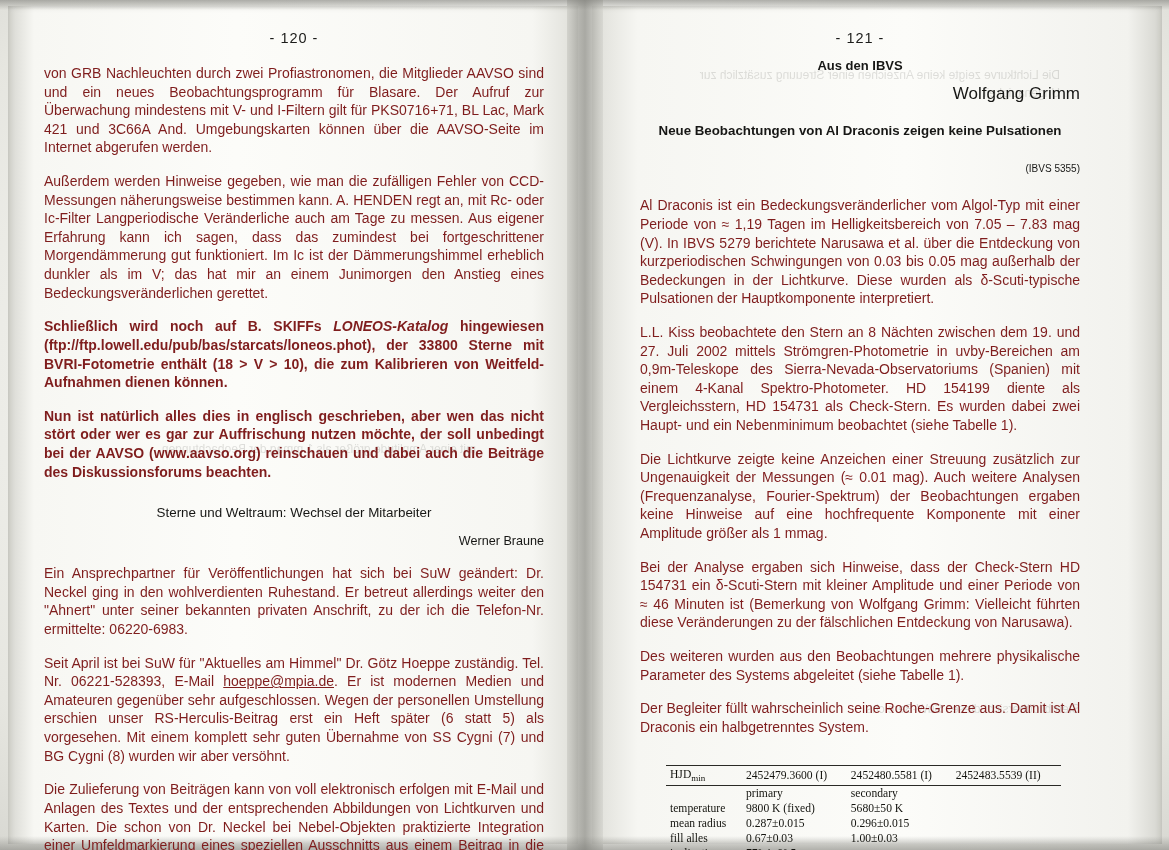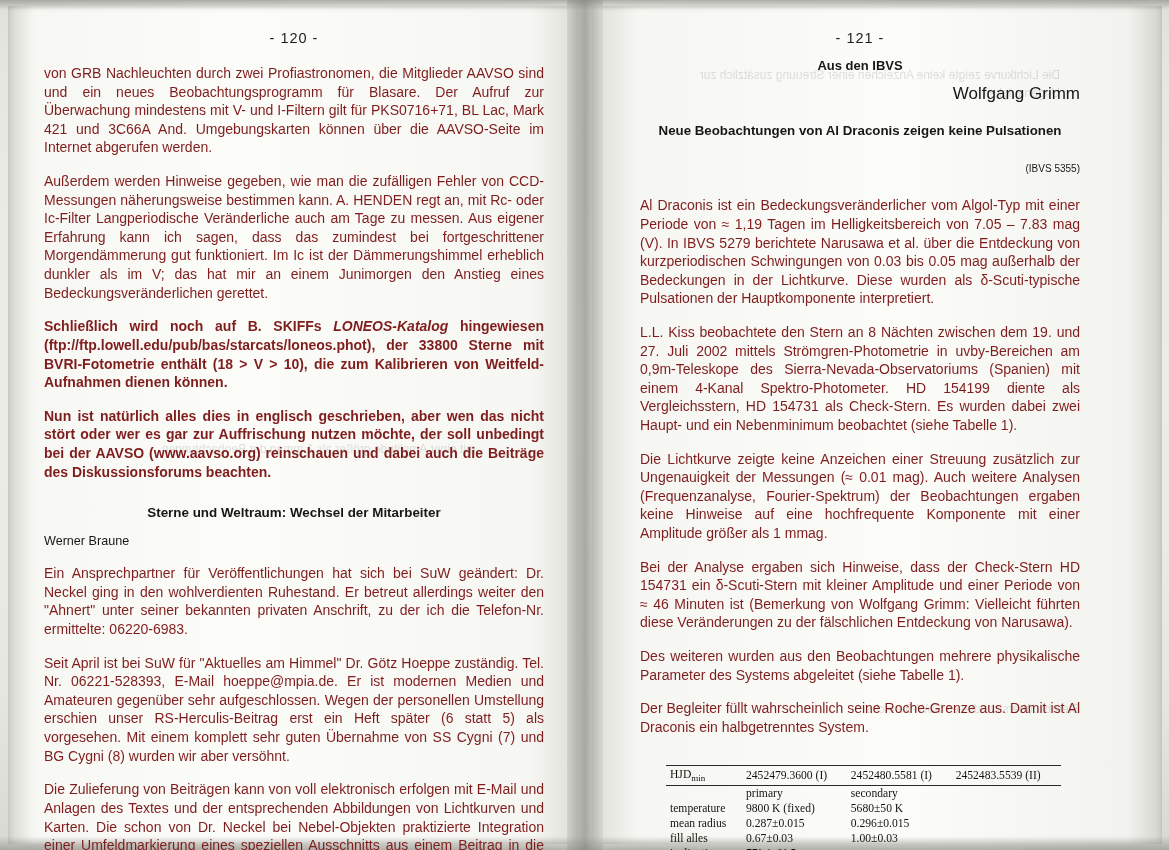--- a/index.html
+++ b/index.html
@@ -79,27 +79,27 @@
     text-align: justify;
     margin: 0 0 15px 0;
     color: #7f1d1d;
   }
   p.body-bold {
     font-weight: bold;
   }
 
   h2.section {
     font-size: 13.4px;
-    font-weight: bold;
+    font-weight: normal;
     text-align: center;
     margin: 24px 0 14px 0;
   }
   .byline {
     font-size: 12.6px;
-    text-align: left;
+    text-align: right;
     margin: 0 0 16px 0;
   }
   h3.article-title {
     font-size: 13.3px;
     font-weight: bold;
     text-align: center;
     margin: 0 0 24px 0;
     line-height: 1.3;
   }
   .ibvs-ref {
@@ -112,21 +112,21 @@
     font-weight: bold;
     text-align: center;
     margin: 0 0 11px 0;
   }
   .byline2 {
     font-size: 17px;
     text-align: right;
     margin: 0 0 18px 0;
   }
   .italic { font-style: italic; }
-  .ul { }
+  .ul { text-decoration: underline; }
 
   
   .data-table-wrap {
     margin: 28px 0 18px 26px;
     width: 395px;
   }
   table.data {
     border-collapse: collapse;
     font-family: "Liberation Serif", serif;
     font-size: 11.6px;

